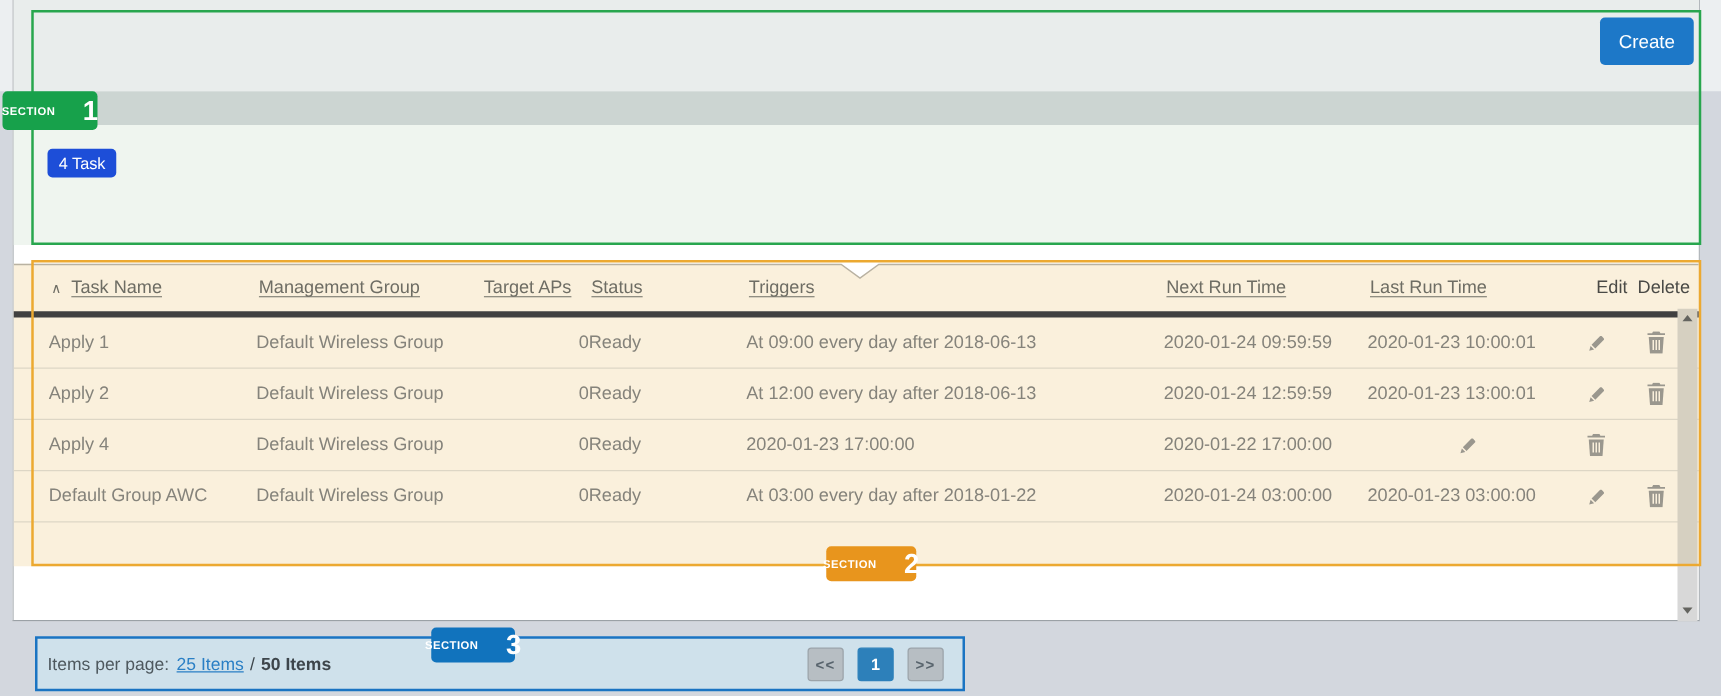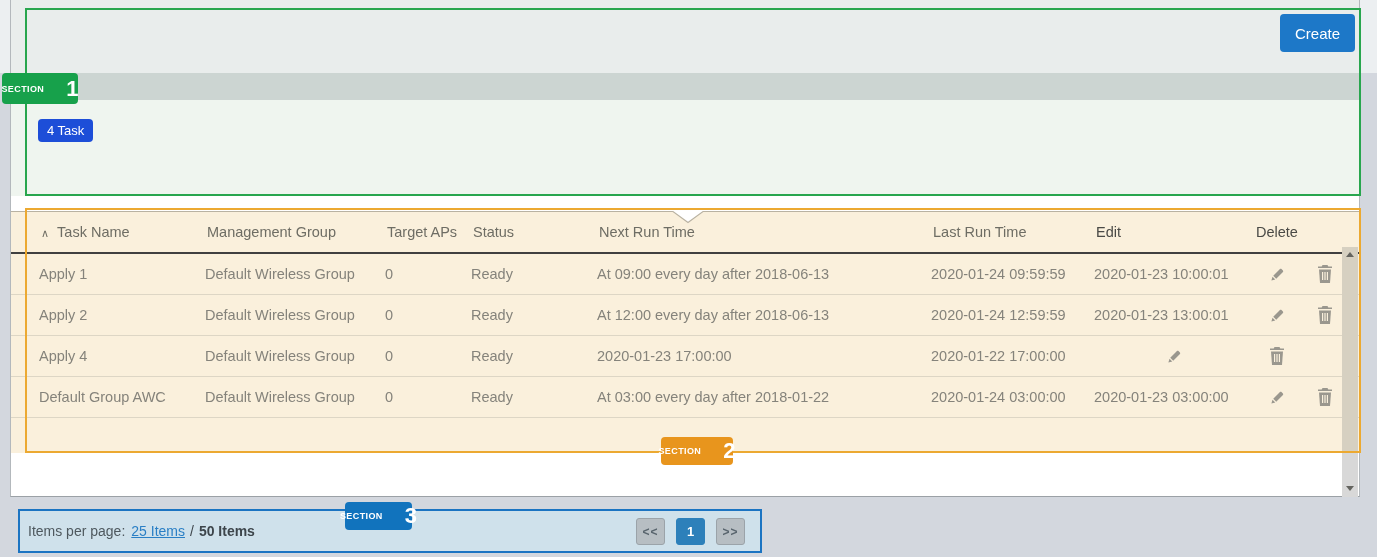--- a/index.html
+++ b/index.html
@@ -23,42 +23,42 @@
   .search-row { position:absolute; left:26px; top:160px; height:24px; display:flex; align-items:center; gap:9px; }
   .search-input { border:none; outline:none; background:transparent; font-size:14.5px; font-family:inherit;
                   color:#56564f; width:320px; }
   .search-input::placeholder { color:#56564f; opacity:1; }
 
   .table-region { position:absolute; left:0; top:211px; right:0; height:242px; background:#faf0dc; }
   .notch-svg { position:absolute; left:0; top:210px; width:1348px; height:15px; z-index:2; }
 
   .grid { display:grid; grid-template-columns:166px 180px 86px 126px 334px 163px 160px 46px 50px;
           padding-left:30px; align-items:center; height:100%; }
-  .thead { height:43px; border-bottom:2px solid #404040; font-size:14.5px; color:#6e6d64; }
+  .thead { height:43px; border-bottom:5px solid #404040; font-size:14.5px; color:#6e6d64; }
   .thead .hlabel { text-decoration:underline; text-underline-offset:3px; cursor:pointer; }
   .thead .plain { text-decoration:none; color:#4a4a46; cursor:default; }
   .sort-glyph { font-size:11px; margin-right:8px; color:#6e6d64; }
   .tbody {}
   .trow { height:41px; border-bottom:1px solid #ddd6c5; font-size:14.5px; color:#85837b;padding-left:28px; }
   .cell { overflow:hidden; white-space:nowrap; }
-  .c-center { text-align:left; }
+  .c-center { text-align:right; }
   .c-icon { display:flex; justify-content:center; cursor:pointer; }
 
   .scrollbar { position:absolute; left:1331px; top:247px; width:16px; height:250px; }
   .sb-top { position:absolute; left:0; top:0; width:16px; height:206px; background:#d6d0c1; }
   .sb-bottom { position:absolute; left:0; top:206px; width:16px; height:44px; background:#d8d8d8; }
   .sb-arrow { position:absolute; left:4px; width:0; height:0; border-left:4px solid transparent; border-right:4px solid transparent; }
   .sb-up { top:5px; border-bottom:5px solid #64645f; }
   .sb-down { top:239px; border-top:5px solid #64645f; }
 
   
   .box { position:absolute; z-index:5; pointer-events:none; }
   .box-green { left:25px; top:8px; width:1336px; height:188px; border:2px solid #28a64e; }
   .box-orange { left:25px; top:208px; width:1336px; height:245px; border:2px solid #eca931; }
-  .box-blue { left:18px; top:509px; width:744px; height:44px; border:2px solid #1b74c2; background:#cfe1eb; z-index:3; pointer-events:auto; }
+  .box-blue { left:28px; top:509px; width:744px; height:44px; border:2px solid #1b74c2; background:#cfe1eb; z-index:3; pointer-events:auto; }
 
   .badge { position:absolute; z-index:6; display:flex; align-items:center; justify-content:center; gap:22px;
            color:#fff; border-radius:4px; }
   .badge .word { font-size:9px; font-weight:bold; letter-spacing:.4px; }
   .badge .num { font-size:22px; font-weight:bold; }
   .badge-1 { left:2px; top:73px; width:76px; height:31px; background:#17a14b; }
   .badge-2 { left:661px; top:437px; width:72px; height:28px; background:#e8951d; }
   .badge-3 { left:345px; top:502px; width:67px; height:28px; background:#1173bd; }
 
   .footer-left { position:absolute; left:8px; top:0; height:40px; display:flex; align-items:center; font-size:14px; color:#4e585e; }
@@ -89,20 +89,21 @@
 
 
     <div class="table-region">
       <div class="grid thead">
         <div class="cell">
           <span class="sort-glyph">∧</span><span class="hlabel">Task Name</span>
         </div>
         <div class="cell"><span class="hlabel">Management Group</span></div>
         <div class="cell"><span class="hlabel">Target APs</span></div>
         <div class="cell"><span class="hlabel">Status</span></div>
+        <div class="cell"><span class="hlabel">Triggers</span></div>
         <div class="cell"><span class="hlabel">Next Run Time</span></div>
         <div class="cell"><span class="hlabel">Last Run Time</span></div>
         <div class="cell c-center"><span class="hlabel plain">Edit</span></div>
         <div class="cell c-center"><span class="hlabel plain">Delete</span></div>
       </div>
       <div class="tbody">
   <div class="grid trow">
     <div class="cell">Apply 1</div>
     <div class="cell">Default Wireless Group</div>
     <div class="cell c-center">0</div>

